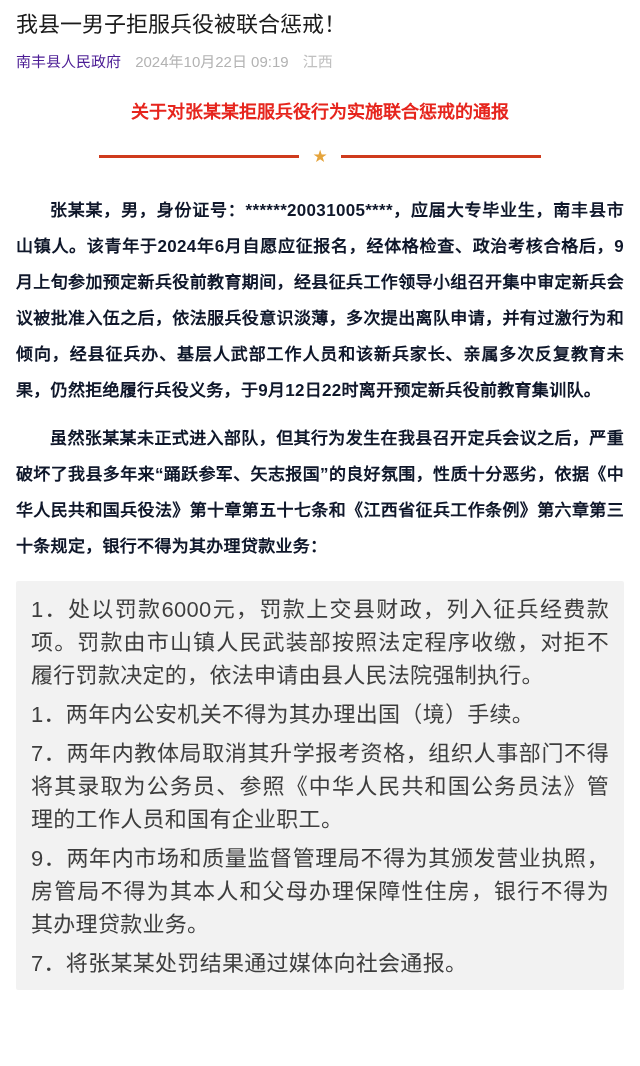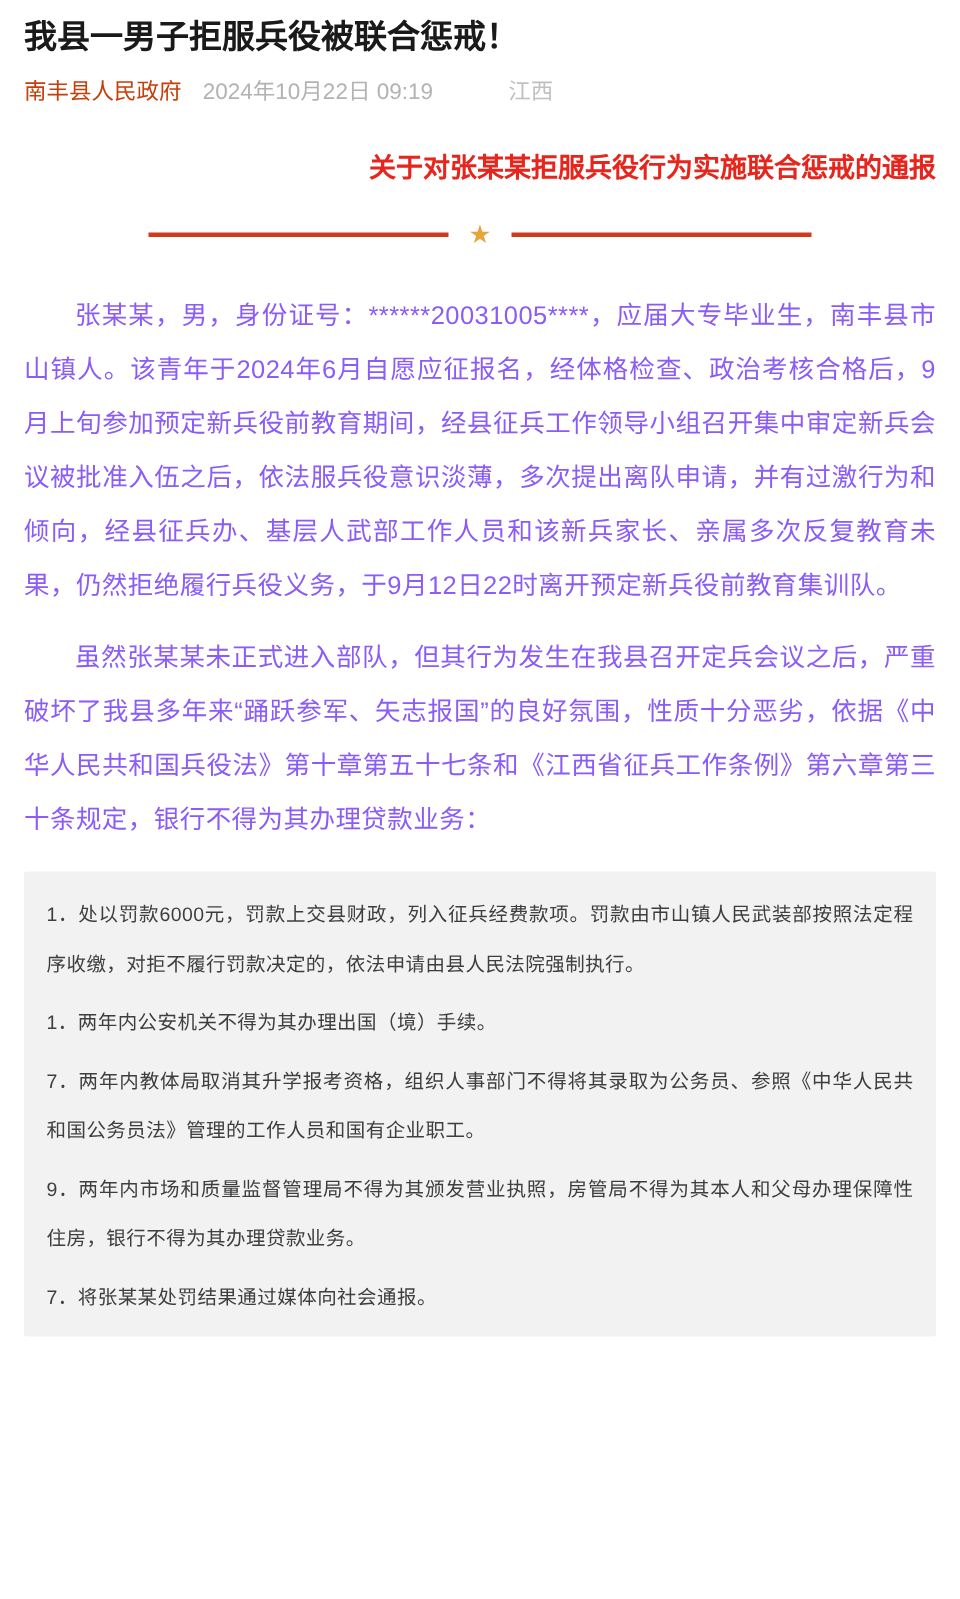--- a/index.html
+++ b/index.html
@@ -14,41 +14,41 @@
   .page {
     width: 640px;
     min-height: 1066px;
     padding: 10px 16px 20px 16px;
     background: #ffffff;
   }
   .article-title {
     margin: 0 0 12px 0;
     font-size: 22px;
     line-height: 30px;
-    font-weight: 700;
+    font-weight: 400;
     color: #1a1a1a;
   }
   .meta-row {
     font-size: 15px;
     line-height: 20px;
     color: #b3b3b3;
     margin-bottom: 28px;
     white-space: nowrap;
   }
   .meta-row .account {
-    color: #c2410c;
+    color: #4c1d95;
     text-decoration: none;
     margin-right: 10px;
     cursor: pointer;
   }
   .meta-row .time { margin-right: 10px; color: #b3b3b3; text-align: center; }
-  .meta-row .location { color: #c0c0c0; margin-left: 36px; }
+  .meta-row .location { color: #c0c0c0; }
   .notice-heading {
     margin: 0 0 22px 0;
-    text-align: right;
+    text-align: center;
     font-size: 18px;
     line-height: 25px;
     font-weight: 700;
     color: #e6251d;
   }
   .star-divider {
     display: flex;
     align-items: center;
     justify-content: center;
     height: 18px;
@@ -62,34 +62,35 @@
   .star-divider .star {
     color: #e5a43c;
     font-size: 17px;
     line-height: 1;
     margin: 0 13px;
   }
   .body-para {
     margin: 0 0 12px 0;
     font-size: 17px;
     line-height: 36px;
-    color: #8b5cf6;
+    color: #0f172a;
     text-indent: 2em;
     text-align: justify;
     letter-spacing: 0.3px;
+    font-weight: bold;
   }
   .punish-box {
     margin: 16px 0 12px 0;
     padding: 12px 15px 10px 15px;
     background: #f2f2f2;
     border-radius: 2px;
   }
   .punish-box .punish-item {
     margin: 0 0 6px 0;
-    font-size: 13px;
+    font-size: 22px;
     line-height: 33px;
     color: #3e3e3e;
     text-align: justify;
     text-indent: 0;
     letter-spacing: 0.3px;
   }
   .punish-box .punish-item:last-child { margin-bottom: 0; }
 </style>
 </head>
 <body>

